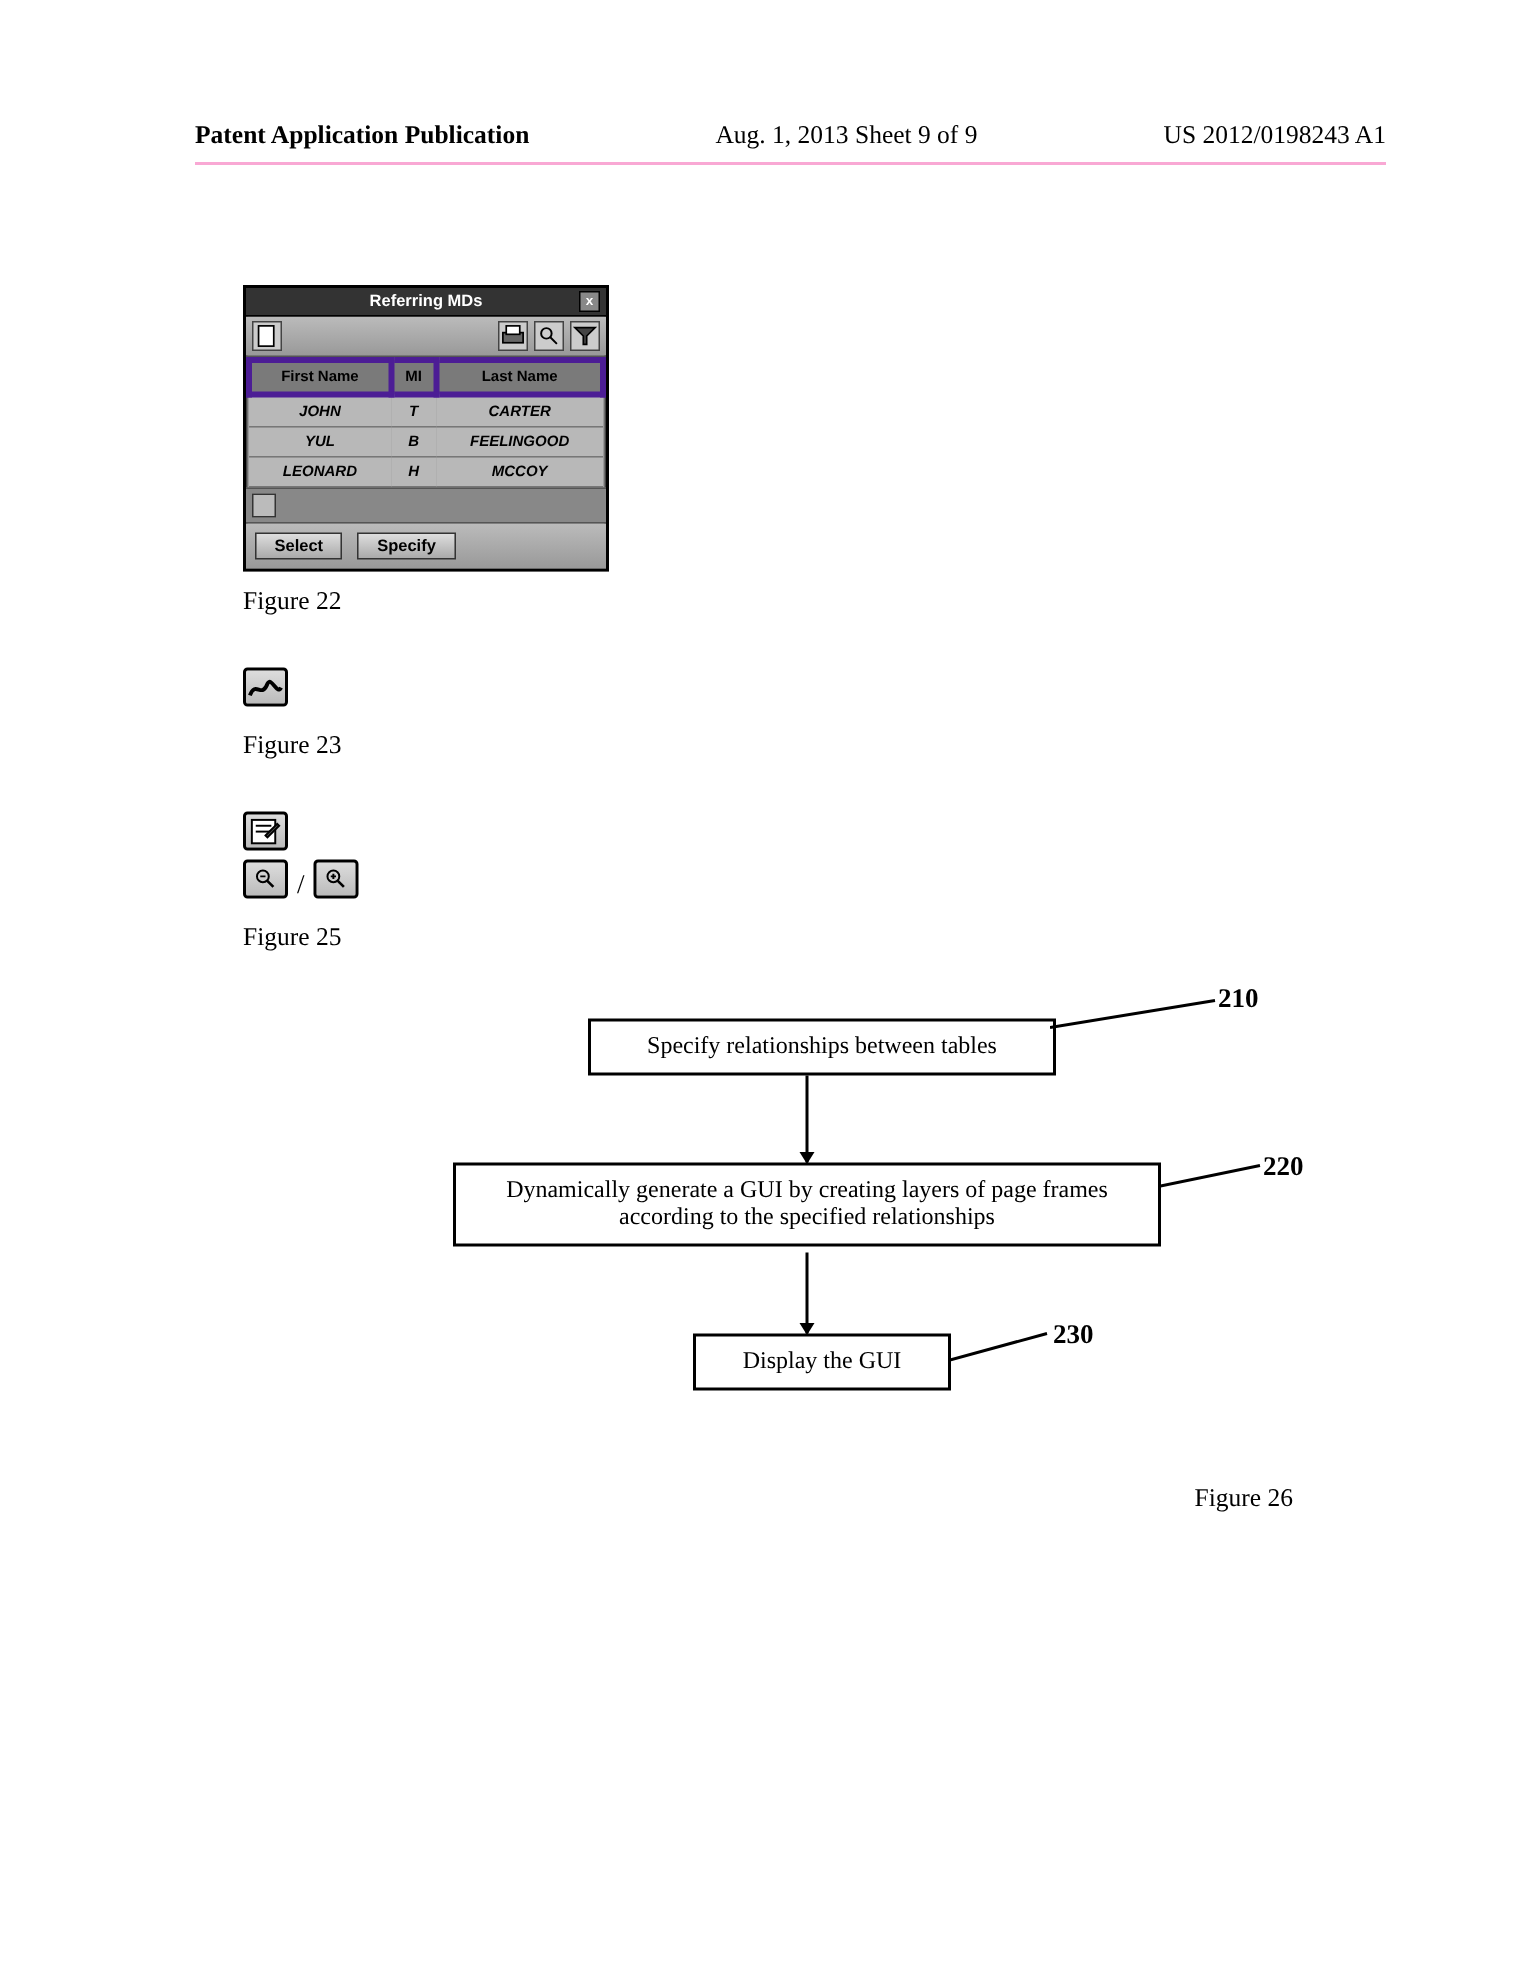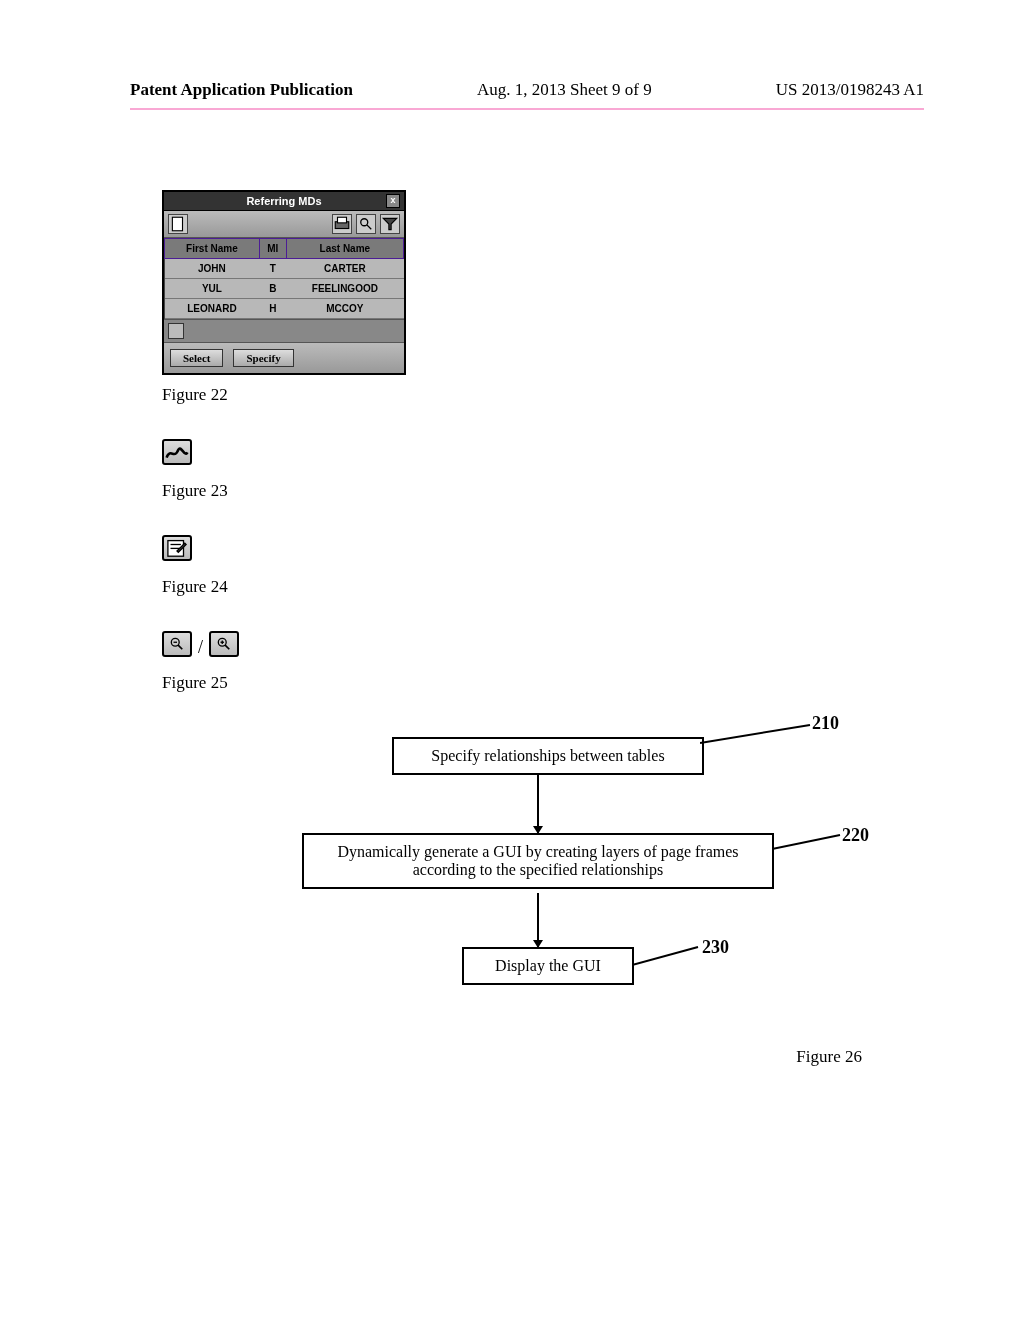--- a/index.html
+++ b/index.html
@@ -81,29 +81,30 @@
   .dialog table {
     width: 100%;
     border-collapse: collapse;
     font-size: 10px;
   }
   .dialog th {
     background: #7a7a7a;
     color: #000;
     font-weight: bold;
     padding: 4px 2px;
-    border: 1px solid #4c1d95;
+    border: 4px solid #4c1d95;
     text-align: center;
   }
   .dialog td {
     background: #b8b8b8;
     padding: 4px 2px;
     border-bottom: 1px solid #777;
     text-align: center;
     font-weight: bold;
+    font-style: italic;
   }
   .dialog .status {
     background: #888;
     height: 22px;
     border-top: 1px solid #555;
     display:flex;align-items:center;padding:0 4px;
   }
   .dialog .status .sbtn{
     width:14px;height:14px;background:#bbb;border:1px solid #333;
   }
@@ -113,21 +114,20 @@
     display: flex;
     gap: 10px;
     border-top:1px solid #555;
   }
   .dialog .btn {
     background: linear-gradient(#ddd,#aaa);
     border: 1px solid #333;
     font-size: 11px;
     font-weight: bold;
     padding: 2px 12px;
-    font-family: Liberation Serif, serif;
   }
 
   .fig-label {
     font-family: "Times New Roman", serif;
     font-size: 17px;
     margin: 10px 0 34px 0;
   }
 
   .icon-box {
     display:inline-flex;
@@ -184,21 +184,21 @@
   }
   svg.mag { width:14px;height:14px; }
 </style>
 </head>
 <body>
 
 <div class="page">
   <div class="header">
     <span class="left">Patent Application Publication</span>
     <span>Aug. 1, 2013  Sheet 9 of 9</span>
-    <span>US 2013/0198243 A1</span>
+    <span>US 2012/0198243 A1</span>
   </div>
 
   <div class="content-col">
 
     
     <div class="dialog">
       <div class="titlebar">
         <span>Referring MDs</span>
         <div class="close">x</div>
       </div>
@@ -273,21 +273,20 @@
 
     
     <div class="icon-box">
       <svg viewBox="0 0 20 16">
           <rect x="3" y="2" width="12" height="12" fill="#fff" stroke="#000"></rect>
           <line x1="5" y1="5" x2="13" y2="5" stroke="#000"></line>
           <line x1="5" y1="8" x2="13" y2="8" stroke="#000"></line>
           <path d="M10 10 L16 4 L17 5 L11 11 Z" fill="#555" stroke="#000"></path>
         </svg>
     </div>
-    <div class="fig-label">Figure 24</div>
 
     
     <div class="icon-row">
       <div class="icon-box">
         <svg class="mag" viewBox="0 0 16 16">
             <circle cx="6" cy="6" r="4.5" fill="none" stroke="#000" stroke-width="1.5"></circle>
             <line x1="4" y1="6" x2="8" y2="6" stroke="#000" stroke-width="1.5"></line>
             <line x1="9" y1="9" x2="14" y2="14" stroke="#000" stroke-width="2"></line>
           </svg>
       </div>

